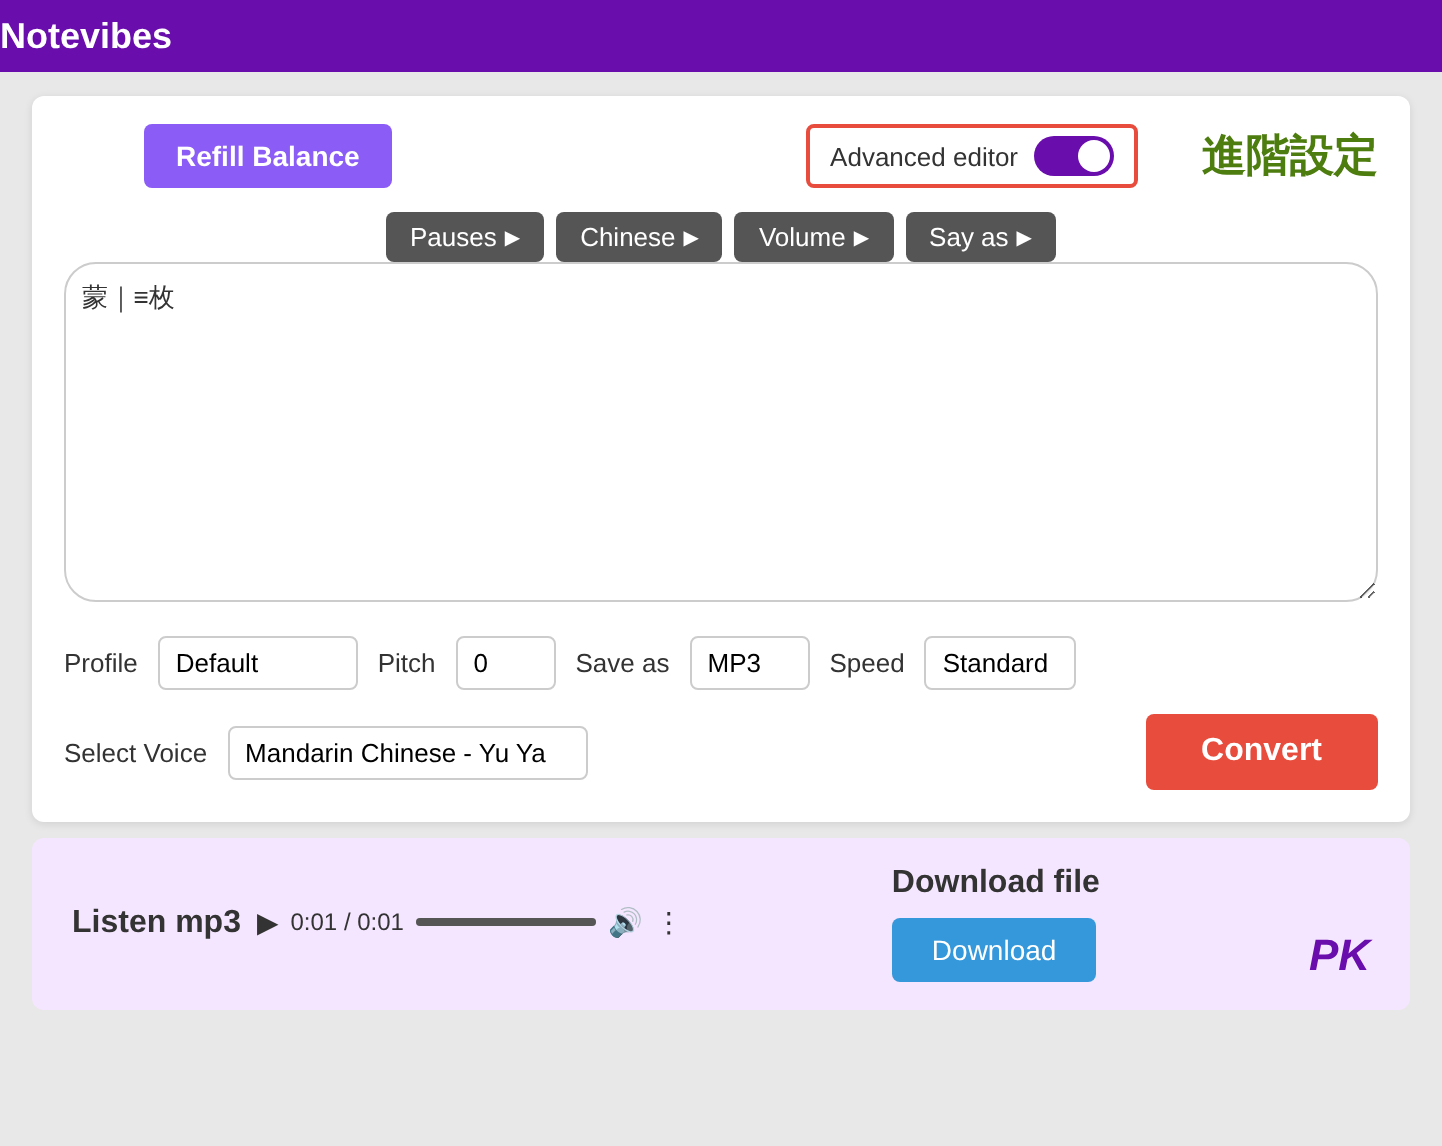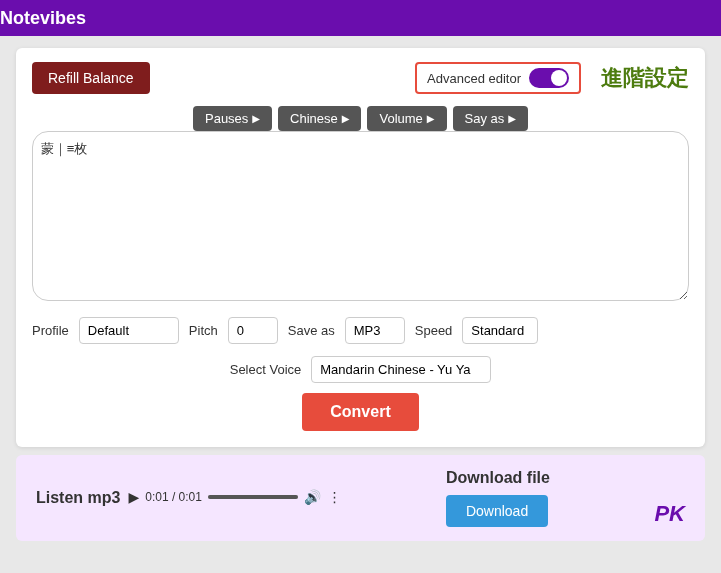--- a/index.html
+++ b/index.html
@@ -36,28 +36,29 @@
 
     
     .top-row {
       display: flex;
       align-items: center;
       justify-content: space-between;
       margin-bottom: 12px;
     }
 
     .refill-btn {
-      background: #7f1d1d;
+      background: #8b5cf6;
       color: white;
       border: none;
       border-radius: 4px;
       padding: 8px 16px;
       font-size: 14px;
-      font-weight: normal;
-      cursor: pointer;
+      font-weight: bold;
+      cursor: pointer;
+      margin-left: 40px;
     }
 
     .advanced-editor-box {
       border: 2px solid #e74c3c;
       border-radius: 4px;
       padding: 4px 10px;
       display: flex;
       align-items: center;
       gap: 8px;
     }
@@ -161,21 +162,20 @@
     .input-saveas { width: 60px; }
     .input-speed { width: 76px; }
 
     
     .voice-row {
       display: flex;
       align-items: center;
       gap: 10px;
       margin-top: 12px;
       justify-content: space-between;
-      flex-direction: column;
     }
 
     .voice-left {
       display: flex;
       align-items: center;
       gap: 10px;
     }
 
     .voice-select {
       border: 1px solid #ccc;
@@ -300,21 +300,21 @@
 
 <div class="top-bar">
   <span class="top-bar-title">Notevibes</span>
 </div>
 
 <div class="main-content">
 
   
   <div class="top-row">
     <button class="refill-btn">Refill Balance</button>
-    <div style="display:flex; align-items:center; gap:12px;">
+    <div style="display:flex; align-items:center; gap:24px;">
       <div class="advanced-editor-box">
         <span class="advanced-editor-label">Advanced editor</span>
         <div class="toggle-switch">
           <div class="toggle-track">
             <div class="toggle-thumb"></div>
           </div>
         </div>
       </div>
       <span class="advanced-text">進階設定</span>
     </div>

